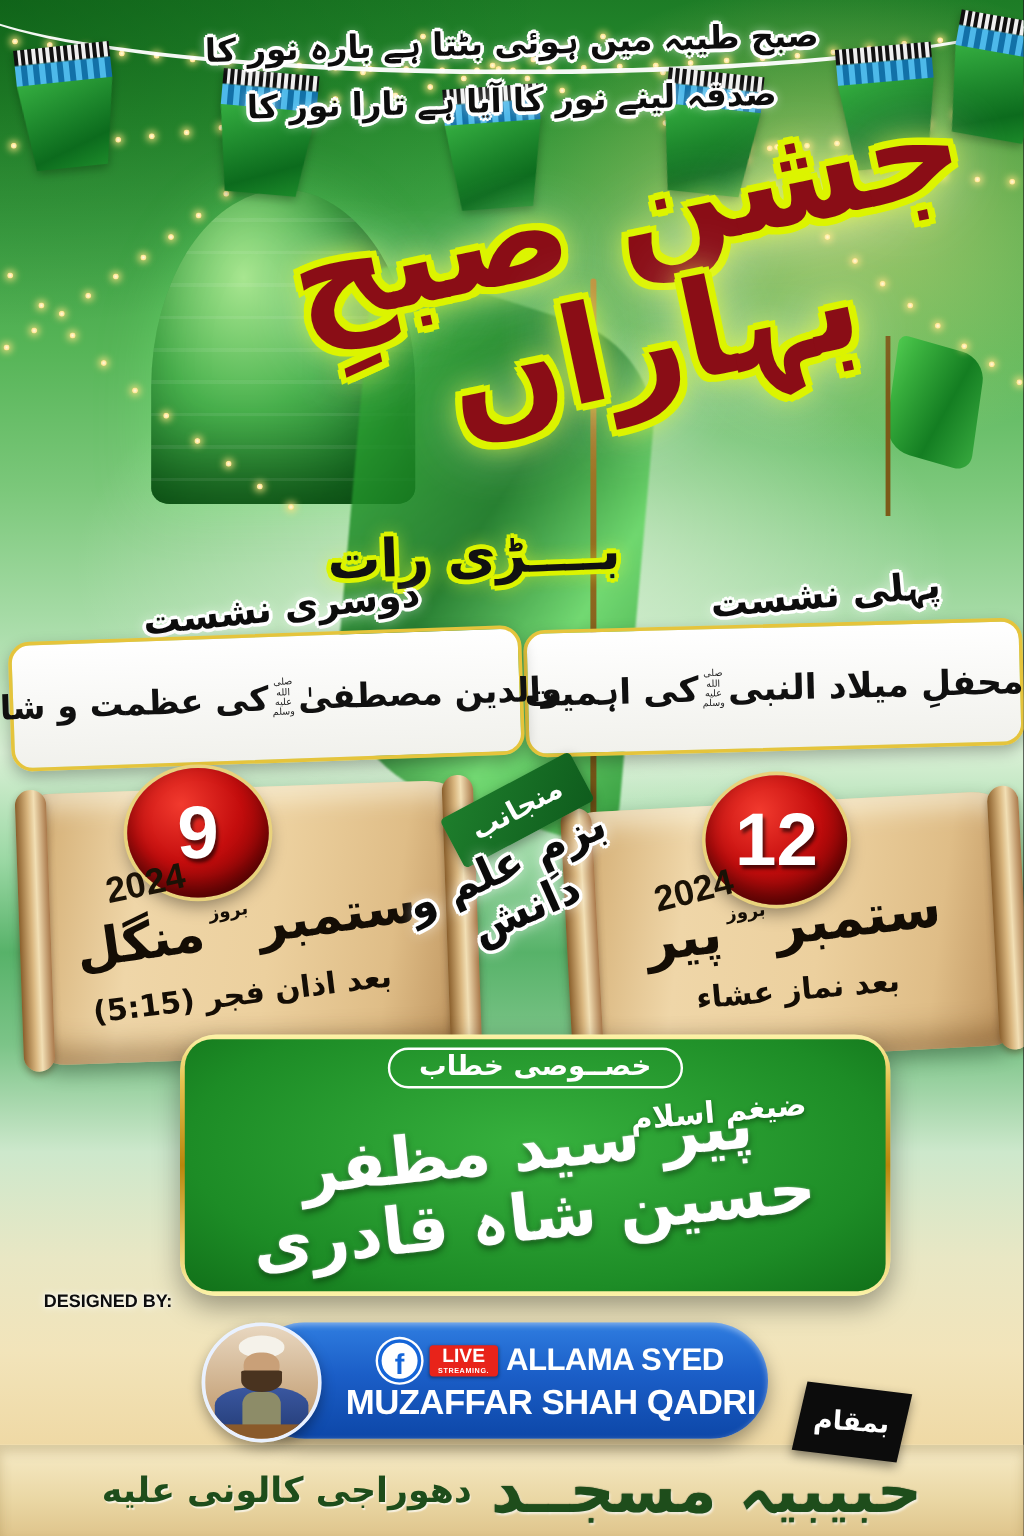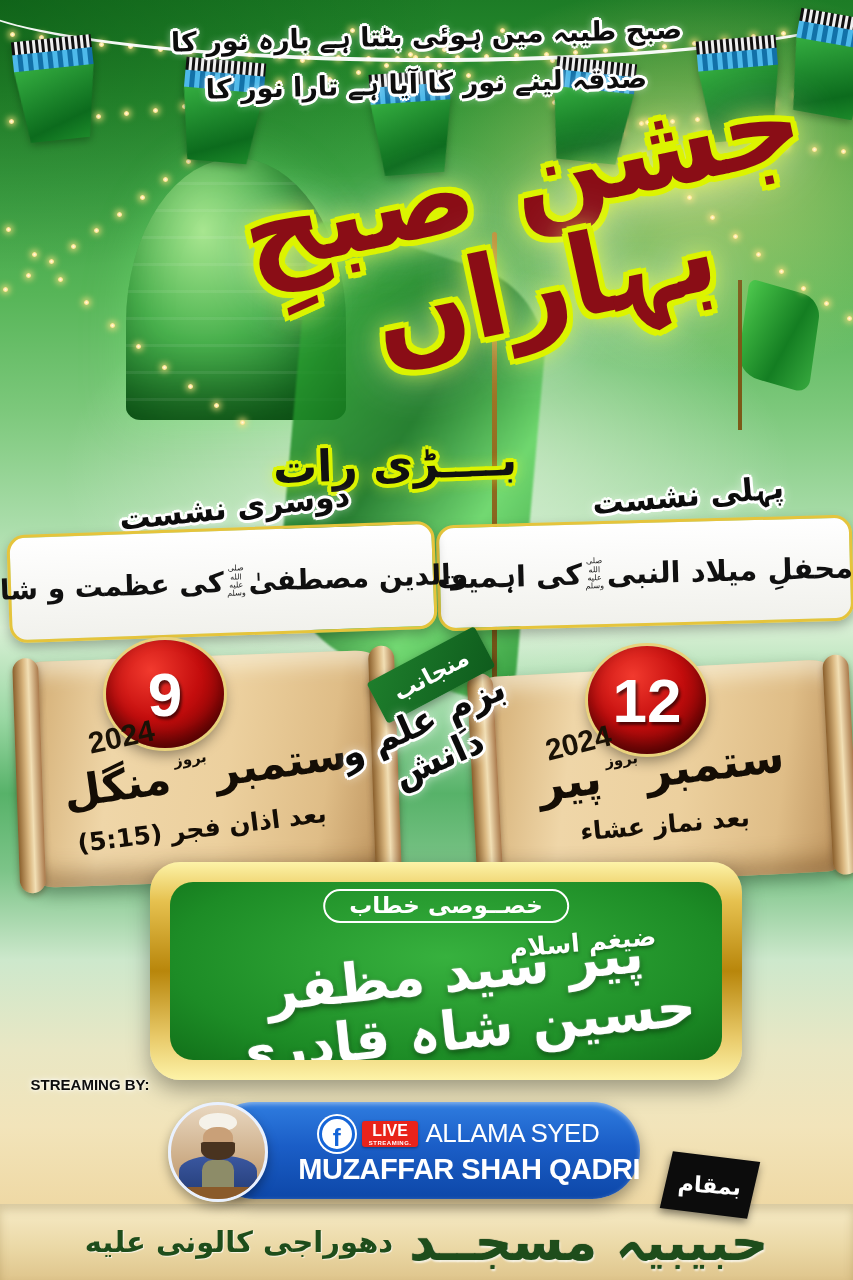--- a/index.html
+++ b/index.html
@@ -121,21 +121,21 @@
   
   .org-badge{left:370px;top:652px;width:122px;height:46px;display:flex;align-items:center;justify-content:center;
     background:linear-gradient(135deg,#1e7e2c,#0f5c1d);transform:rotate(-28deg);border-radius:4px;
     color:#fff;font-size:23px;font-weight:bold;direction:rtl;box-shadow:0 3px 9px rgba(0,0,0,.35);}
   .org-name{left:338px;top:700px;width:185px;text-align:center;direction:rtl;line-height:1.12;
     font-size:36px;font-weight:bold;color:#0b0b0b;transform:rotate(-24deg);
     text-shadow:-2px -2px 0 #fff,2px -2px 0 #fff,-2px 2px 0 #fff,2px 2px 0 #fff,
       0 -3px 0 #fff,0 3px 0 #fff,-3px 0 0 #fff,3px 0 0 #fff,0 0 12px #fff;}
 
   
-  .banner-frame{left:150px;top:862px;width:592px;height:218px;border-radius:30px;padding:20px;box-sizing:border-box;
+  .banner-frame{left:150px;top:862px;width:592px;height:218px;border-radius:30px;padding:4px;box-sizing:border-box;
     background:linear-gradient(180deg,#fdf3a8 0%,#e6c14f 18%,#b8860b 50%,#e8c968 80%,#fdf3a8 100%);
     box-shadow:0 9px 22px rgba(0,0,0,.35);}
   .banner-inner{position:relative;width:100%;height:100%;border-radius:23px;overflow:hidden;
     background:radial-gradient(ellipse at 50% 42%, #37b13e, #1d8c26 70%, #117019);}
   .special-pill{position:absolute;top:7px;left:50%;transform:translateX(-50%);
     border:2.5px solid #fff;border-radius:22px;padding:1px 24px 3px;
     color:#fff;font-size:23px;font-weight:bold;direction:rtl;white-space:nowrap;}
   .speaker-honorific{position:absolute;top:46px;right:66px;color:#fff;font-size:25px;font-weight:bold;
     direction:rtl;transform:rotate(-5deg);text-shadow:0 2px 4px rgba(0,40,0,.5);}
   .speaker-name{position:absolute;top:62px;left:8px;width:560px;text-align:center;direction:rtl;
@@ -161,24 +161,24 @@
     display:flex;flex-direction:column;justify-content:center;padding-left:72px;}
   .bar-row1{display:flex;align-items:center;justify-content:center;gap:7px;}
   .fb-icon{width:30px;height:30px;border-radius:50%;background:#fff;border:3px solid #1565d8;
     box-shadow:0 0 0 2px #fff;display:flex;align-items:flex-end;justify-content:center;
     color:#1565d8;font-family:"Liberation Sans",sans-serif;font-weight:bold;font-size:24px;line-height:.9;overflow:hidden;}
   .live-badge{background:#e8231a;border-radius:3px;padding:2px 7px 1px;text-align:center;line-height:1;
     box-shadow:0 1px 3px rgba(0,0,0,.4);}
   .live-word{display:block;color:#fff;font-family:"Liberation Sans",sans-serif;font-weight:bold;font-size:16px;}
   .streaming-word{display:block;color:#fff;font-family:"Liberation Sans",sans-serif;font-weight:bold;
     font-size:6px;letter-spacing:.5px;margin-top:1px;}
-  .bar-line1{color:#fff;font-family:"Liberation Sans",sans-serif;font-weight:normal;font-size:26px;
+  .bar-line1{color:#fff;font-family:"Liberation Sans",sans-serif;font-weight:bold;font-size:26px;
     letter-spacing:-.5px;white-space:nowrap;}
   .bar-line2{color:#fff;font-family:"Liberation Sans",sans-serif;font-weight:bold;font-size:29px;
-    letter-spacing:-.5px;text-align:right;margin-top:1px;white-space:nowrap;}
+    letter-spacing:-.5px;text-align:center;margin-top:1px;white-space:nowrap;}
   .avatar{left:168px;top:1102px;width:94px;height:94px;border-radius:50%;border:3px solid #e9f1ff;
     background:linear-gradient(180deg,#e8d7c0,#b98f5f);overflow:hidden;z-index:8;
     box-shadow:0 5px 11px rgba(0,0,0,.35);}
   .av-turban{position:absolute;top:8%;left:30%;width:40%;height:20%;background:#f5f2ea;border-radius:50% 50% 42% 42%;}
   .av-face{position:absolute;top:23%;left:34%;width:32%;height:25%;background:#c9a078;border-radius:45%;}
   .av-beard{position:absolute;top:39%;left:32%;width:36%;height:20%;background:#49331f;border-radius:8% 8% 50% 50%;}
   .av-body{position:absolute;top:54%;left:9%;width:82%;height:38%;
     background:linear-gradient(180deg,#3a57a0,#27407c);border-radius:42% 42% 0 0;}
   .av-vest{position:absolute;top:58%;left:33%;width:34%;height:34%;background:#8d8c68;border-radius:32% 32% 0 0;}
   .av-desk{position:absolute;bottom:0;left:0;width:100%;height:13%;background:#8a5a2a;}
@@ -416,21 +416,21 @@
 
   <div class="abs banner-frame z6">
     <div class="banner-inner">
       <div class="special-pill">خصــوصی خطاب</div>
       <div class="speaker-honorific">ضیغم اسلام</div>
       <div class="speaker-name">پیر سید مظفر حسین شاہ قادری</div>
     </div>
   </div>
 
   <div class="abs designer z7">
-    <div class="designer-heading">STREAMING BY:</div>
+    <div class="designer-heading">DESIGNED BY:</div>
   </div>
 
   <div class="abs live-bar z7">
     <div class="bar-row1">
       <div class="fb-icon">f</div>
       <div class="live-badge">
         <span class="live-word">LIVE</span>
         <span class="streaming-word">STREAMING.</span>
       </div>
       <div class="bar-line1">ALLAMA SYED</div>

